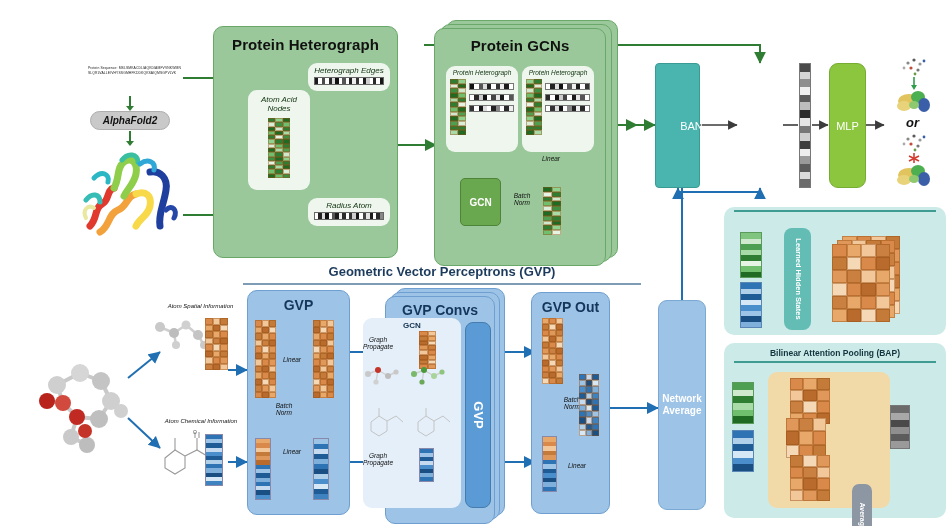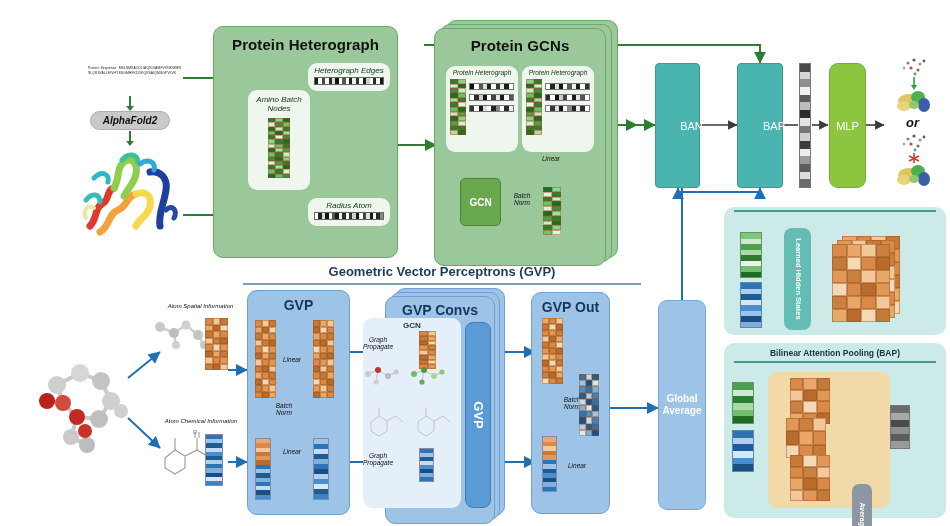--- a/index.html
+++ b/index.html
@@ -290,21 +290,21 @@
         <div class="c" style="background:#1b1b1b"></div>
         <div class="c" style="background:#cfcfcf"></div>
         <div class="c" style="background:#fff"></div>
         <div class="c" style="background:#2a2a2a"></div>
         <div class="c" style="background:#fff"></div>
         <div class="c" style="background:#161616"></div>
     </div>
   </div>
 
   <div class="abs inner-white-g" style="left:248px;top:90px;width:62px;height:100px;">
-    <div class="cap-i-g" style="margin-top:5px;">Amino Batch</div>
+    <div class="cap-i-g" style="margin-top:5px;">Atom Acid</div>
     <div class="cap-i-g">Nodes</div>
     <div class="cubes" style="margin:5px auto 0 auto;width:22px;height:60px;grid-template-columns:repeat(3,1fr);grid-template-rows:repeat(14,1fr);">
       <div style="background:#2f7d32"></div>
         <div style="background:#8fd18f"></div>
         <div style="background:#1f6b24"></div>
       <div style="background:#d9efd9"></div>
         <div style="background:#3f8f42"></div>
         <div style="background:#6fbf6f"></div>
       <div style="background:#1f6b24"></div>
         <div style="background:#cfe9cf"></div>
@@ -539,21 +539,20 @@
       <div style="background:#2f7d32"></div>
     <div style="background:#cfe9cf"></div>
       <div style="background:#1f6b24"></div>
     <div style="background:#2f7d32"></div>
       <div style="background:#8fd18f"></div>
     <div style="background:#6fbf6f"></div>
       <div style="background:#e6f4e6"></div>
   </div>
 
   <div class="abs tealbox" style="left:655px;top:63px;width:45px;height:125px;">BAN</div>
-  <div class="abs tealbox" style="left:737px;top:63px;width:46px;height:125px;">BAP</div>
   <div class="abs strip vert" style="left:799px;top:63px;width:12px;height:125px;border:.5px solid #777;">
     <div class="c" style="background:#4a4a4a"></div>
       <div class="c" style="background:#d6d6d6"></div>
     <div class="c" style="background:#8f8f8f"></div>
       <div class="c" style="background:#f0f0f0"></div>
     <div class="c" style="background:#5c5c5c"></div>
       <div class="c" style="background:#bdbdbd"></div>
     <div class="c" style="background:#2b2b2b"></div>
       <div class="c" style="background:#e4e4e4"></div>
     <div class="c" style="background:#777"></div>
@@ -998,21 +997,21 @@
     <div style="background:#b0d0ea"></div>
       <div style="background:#1f5c95"></div>
       <div style="background:#2e74b5"></div>
     <div style="background:#d6e7f5"></div>
       <div style="background:#7fb0dc"></div>
       <div style="background:#1a4f83"></div>
   </div>
 
   <div class="abs bluebox" style="left:658px;top:300px;width:48px;height:210px;">
     <div>
-      <span>Global</span><br>
+      <span>Network</span><br>
       <span>Average</span>
     </div>
   </div>
 
   <div class="abs att-panel" style="left:724px;top:207px;width:222px;height:128px;">
     <div class="att-rule"></div>
   </div>
   <div class="abs strip vert" style="left:740px;top:232px;width:22px;height:46px;border:.5px solid #5a9a5a;">
     <div class="c" style="background:#7fc47f"></div>
       <div class="c" style="background:#cfe9cf"></div>

